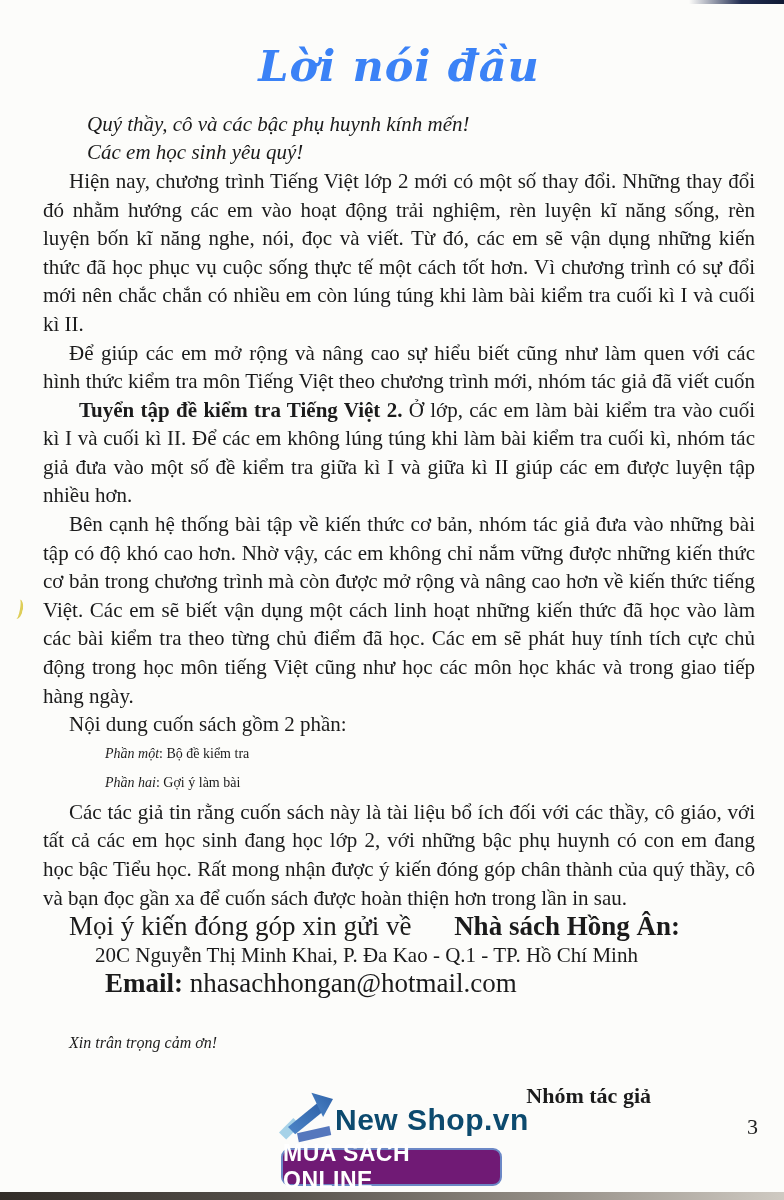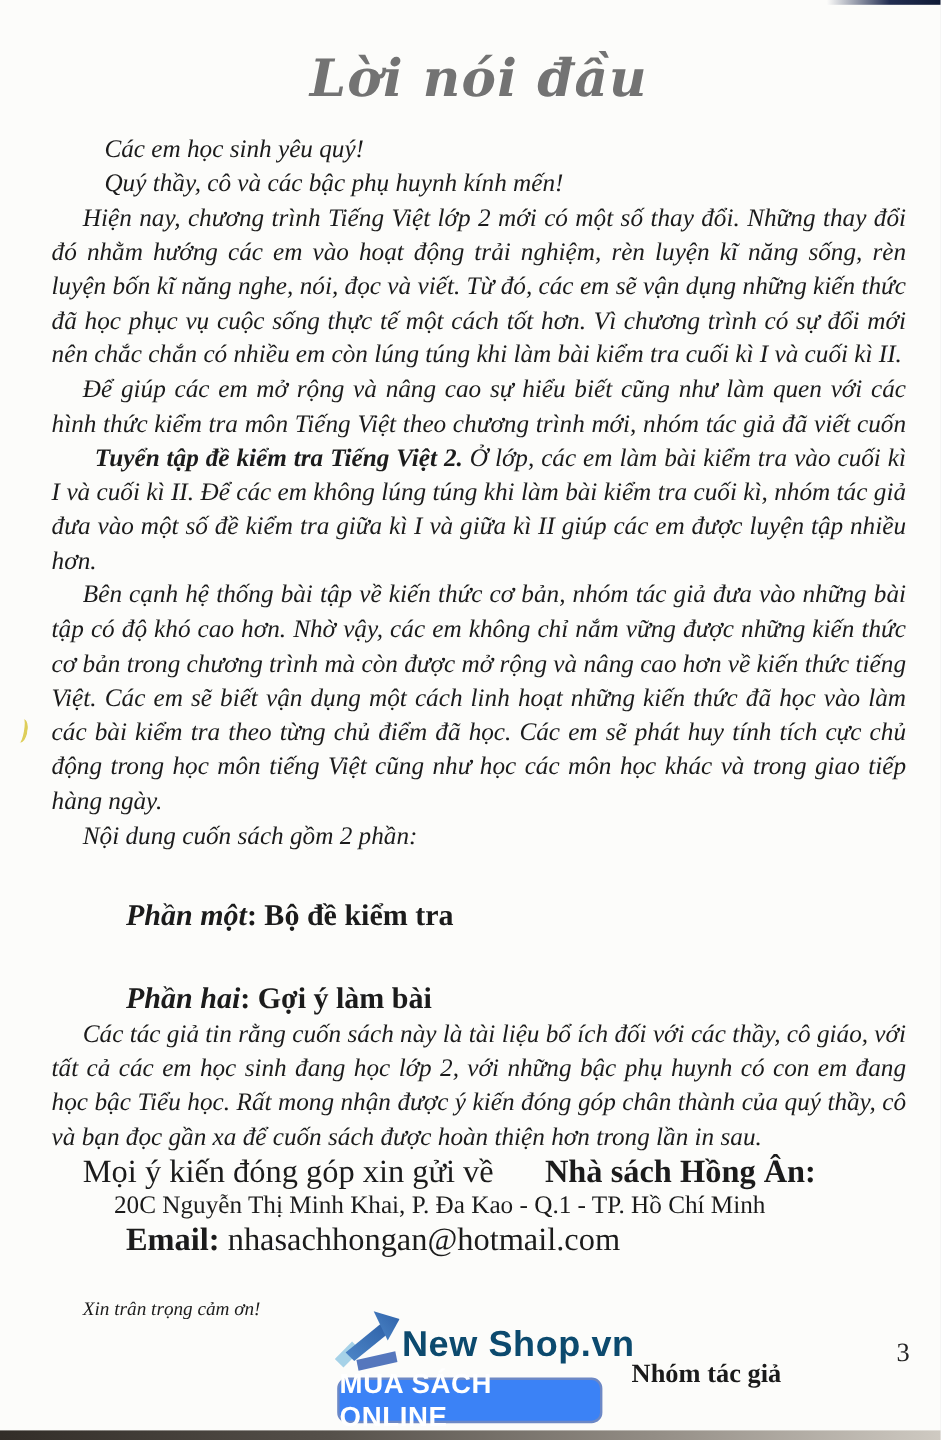--- a/index.html
+++ b/index.html
@@ -6,40 +6,40 @@
   .page {
     position:relative; width:784px; height:1200px; margin:0 auto;
     background:#fcfcfa; overflow:hidden;
     font-family:"Liberation Serif", serif; color:#1b1b1b;
   }
   .content { position:absolute; top:0; left:0; right:0; padding:40px 29px 0 43px; }
 
   .title {
     text-align:center; font-family:"DejaVu Serif", serif;
     font-style:italic; font-weight:bold; font-size:43px; line-height:1.25;
-    margin:0 0 16px 0; letter-spacing:1px; color:#737373;
+    margin:0 0 16px 0; letter-spacing:1px; color:#3b82f6;
   }
   .greeting { font-style:italic; font-size:21px; line-height:28.6px; margin-left:44px; }
-  .para { font-size:21px; line-height:28.6px; text-align:justify; text-indent:26px; margin:0;font-style:italic; }
+  .para { font-size:21px; line-height:28.6px; text-align:justify; text-indent:26px; margin:0; }
   .bold { font-weight:bold;margin-left:36px; }
-  .part-line { font-size:25px; line-height:29.5px; margin-left:62px; font-weight:bold;margin-top:39px; }
+  .part-line { font-size:14px; line-height:29.5px; margin-left:62px; font-weight:normal; }
   .part-label { font-style:italic; }
   .contact-line { font-size:27px; line-height:28.6px; text-indent:26px; margin:0; }
   .address-line { font-size:21px; line-height:28.6px; margin-left:52px;font-family:Liberation Serif, serif; }
   .italic-line { font-style:italic; font-size:16px; line-height:28.6px; text-indent:26px;margin-top:31px; }
   .signature { font-weight:bold; font-size:22px; line-height:28px; text-align:right; padding-right:104px; margin-top:24px; }
 
   .logo { position:absolute; left:279px; top:1092px; display:flex; align-items:center; }
   .logo-text {
     font-family:"Liberation Sans", sans-serif; font-weight:bold; font-size:30px;
     color:#0c4a6e; letter-spacing:0.5px; margin-left:2px; white-space:nowrap;
   }
   .banner {
     position:absolute; left:281px; top:1148px; width:221px; height:38px;
-    background:#3b82f6; border-radius:9px; box-sizing:border-box;
+    background:#701a75; border-radius:9px; box-sizing:border-box;
     display:flex; align-items:center; justify-content:center;
     color:#ffffff; font-family:"Liberation Sans", sans-serif; font-weight:bold;
     font-size:23px; letter-spacing:0.5px; border:2px solid #6c88c6;
   }
   .page-number { position:absolute; right:26px; top:1114px; font-size:22px; color:#222; }
 
   .bottom-strip {
     position:absolute; bottom:0; left:0; width:100%; height:8px;
     background:linear-gradient(to right, #322d28, #55504a 35%, #948e86 70%, #cfcac2);
   }
@@ -57,22 +57,22 @@
 <body>
 
 <div class="page">
 
   <div class="top-strip"></div>
   <div class="yellow-mark"></div>
 
   <div class="content">
     <h1 class="title">Lời nói đầu</h1>
 
+    <div class="greeting">Quý thầy, cô và các bậc phụ huynh kính mến!</div>
     <div class="greeting">Các em học sinh yêu quý!</div>
-    <div class="greeting">Quý thầy, cô và các bậc phụ huynh kính mến!</div>
 
     <p class="para">Hiện nay, chương trình Tiếng Việt lớp 2 mới có một số thay đổi. Những thay đổi đó nhằm hướng các em vào hoạt động trải nghiệm, rèn luyện kĩ năng sống, rèn luyện bốn kĩ năng nghe, nói, đọc và viết. Từ đó, các em sẽ vận dụng những kiến thức đã học phục vụ cuộc sống thực tế một cách tốt hơn. Vì chương trình có sự đổi mới nên chắc chắn có nhiều em còn lúng túng khi làm bài kiểm tra cuối kì I và cuối kì II.</p>
 
     <p class="para"><span>Để giúp các em mở rộng và nâng cao sự hiểu biết cũng như làm quen với các hình thức kiểm tra môn Tiếng Việt theo chương trình mới, nhóm tác giả đã viết cuốn </span><span class="bold">Tuyển tập đề kiểm tra Tiếng Việt 2.</span><span> Ở lớp, các em làm bài kiểm tra vào cuối kì I và cuối kì II. Để các em không lúng túng khi làm bài kiểm tra cuối kì, nhóm tác giả đưa vào một số đề kiểm tra giữa kì I và giữa kì II giúp các em được luyện tập nhiều hơn.</span></p>
 
     <p class="para">Bên cạnh hệ thống bài tập về kiến thức cơ bản, nhóm tác giả đưa vào những bài tập có độ khó cao hơn. Nhờ vậy, các em không chỉ nắm vững được những kiến thức cơ bản trong chương trình mà còn được mở rộng và nâng cao hơn về kiến thức tiếng Việt. Các em sẽ biết vận dụng một cách linh hoạt những kiến thức đã học vào làm các bài kiểm tra theo từng chủ điểm đã học. Các em sẽ phát huy tính tích cực chủ động trong học môn tiếng Việt cũng như học các môn học khác và trong giao tiếp hàng ngày.</p>
 
     <p class="para">Nội dung cuốn sách gồm 2 phần:</p>
 
     <div class="part-line"><span class="part-label">Phần một</span><span>: Bộ đề kiểm tra</span></div>

